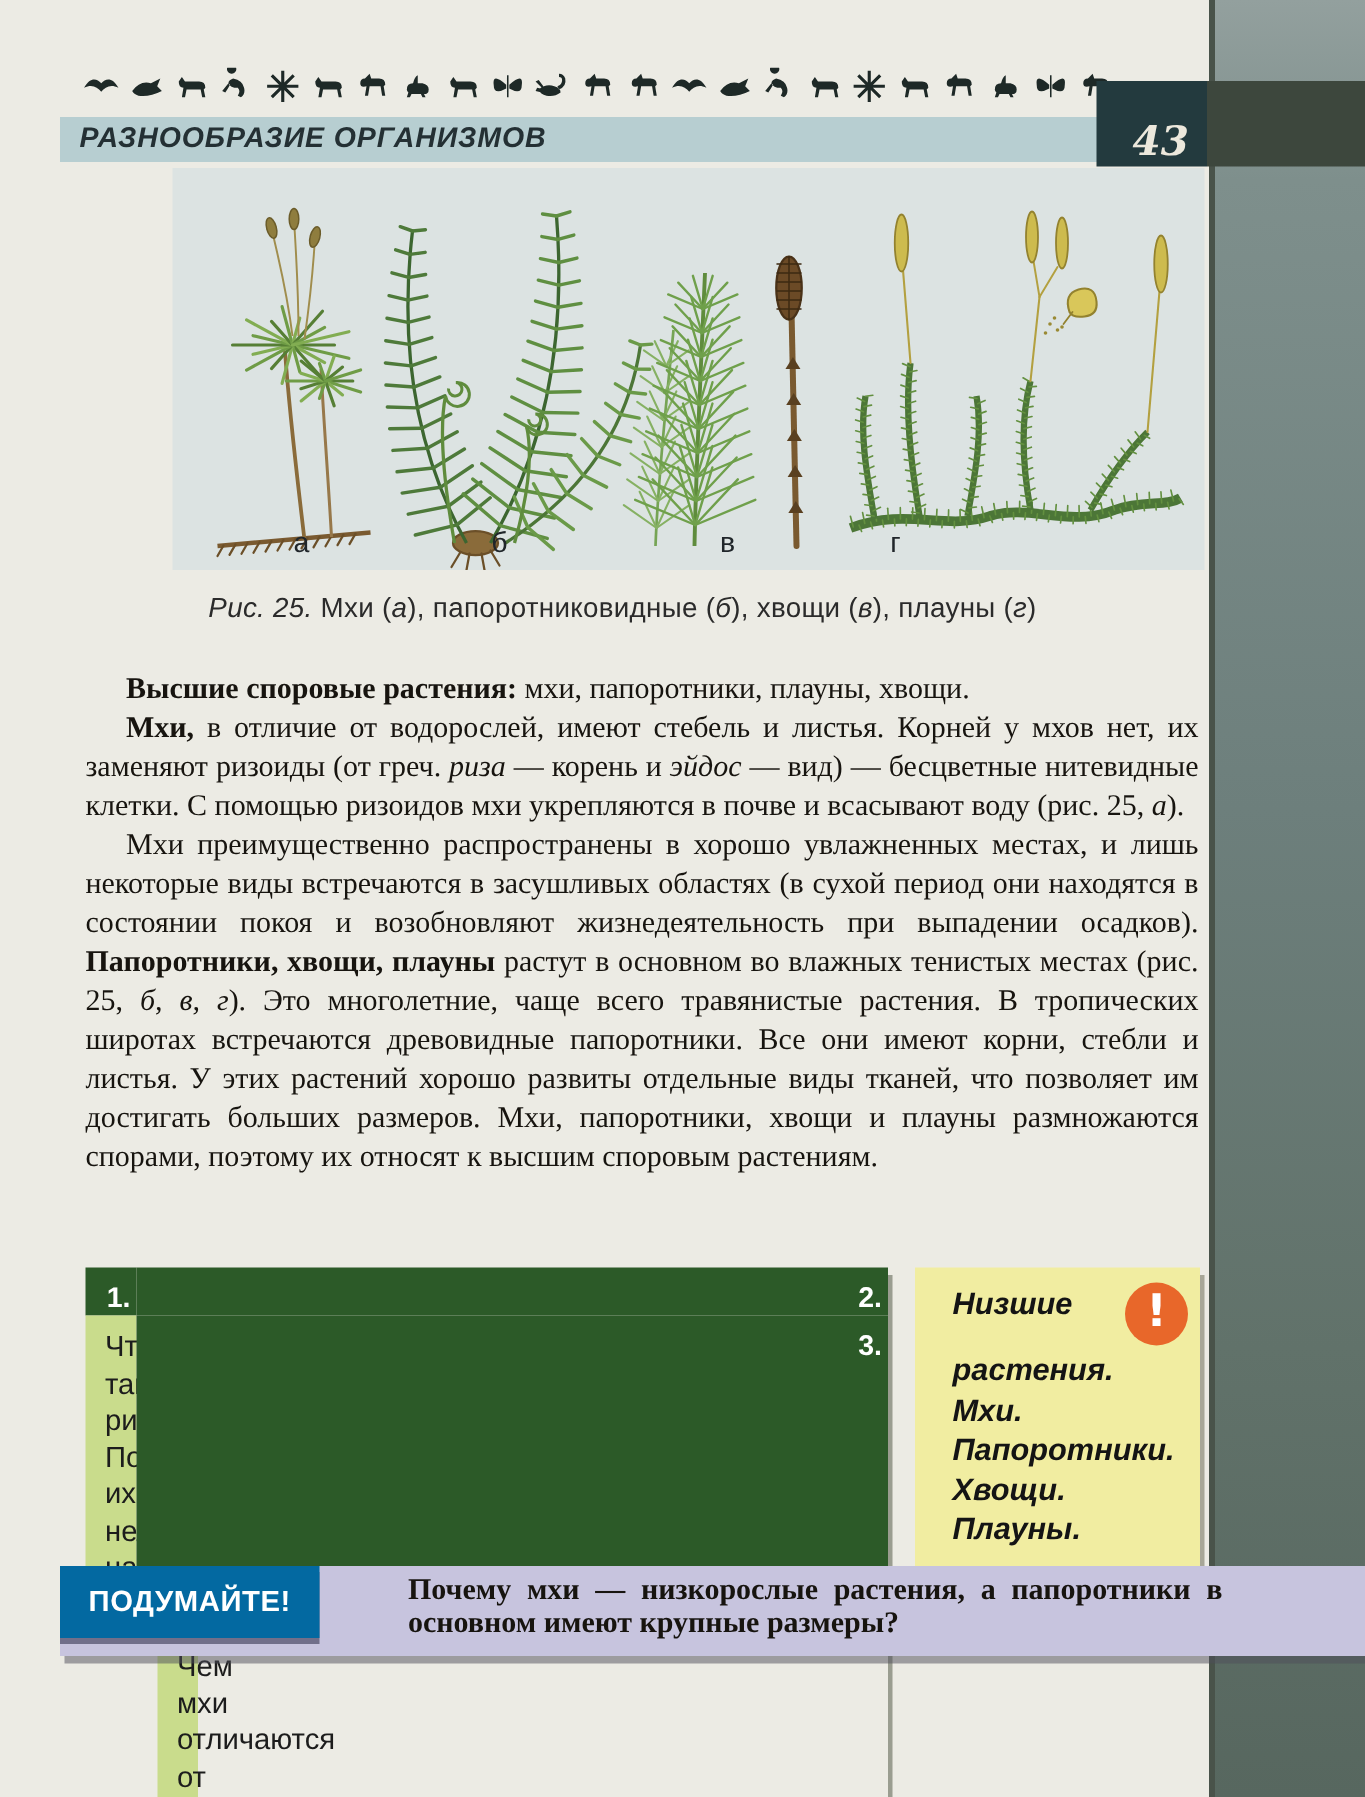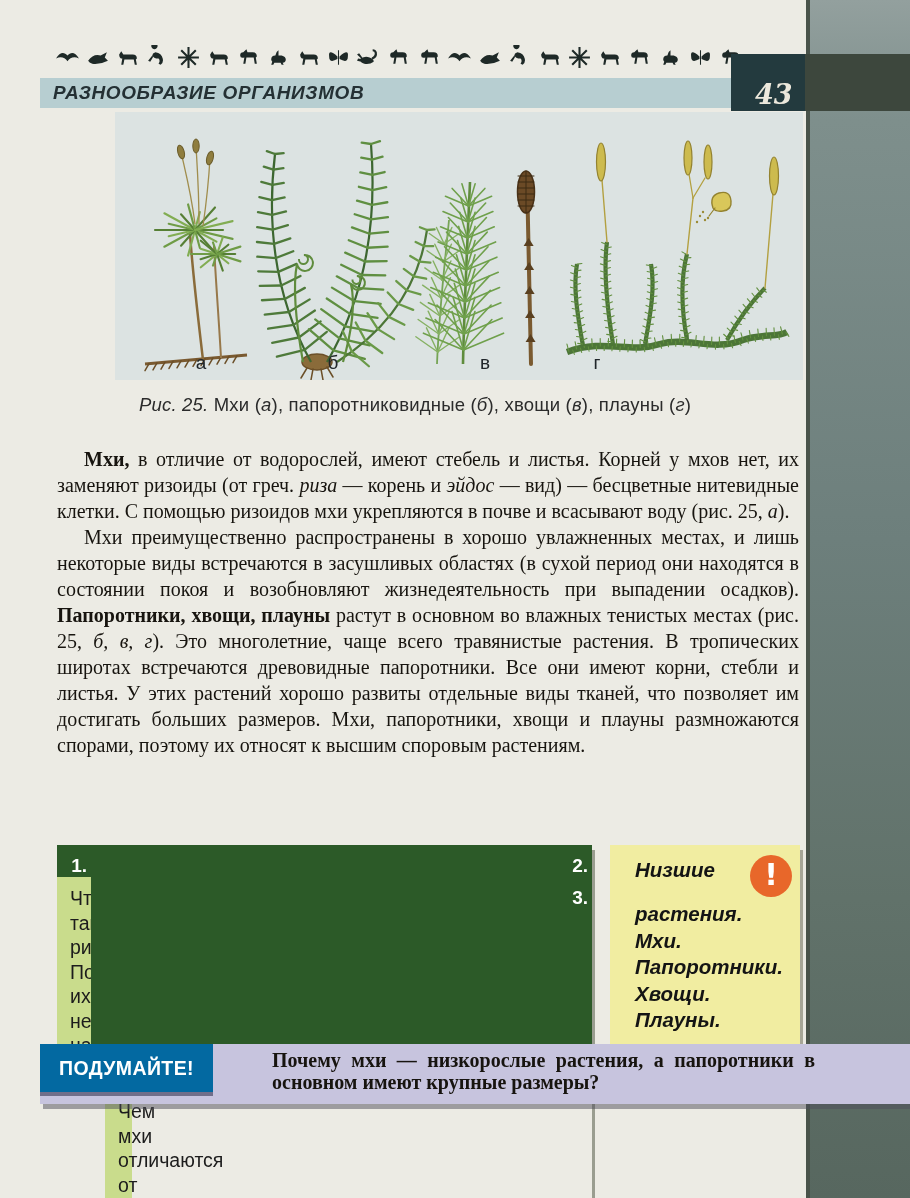--- a/index.html
+++ b/index.html
@@ -643,20 +643,21 @@
       </svg>
   </div>
   <span class="fig-label" style="left:190px">а</span>
   <span class="fig-label" style="left:322px">б</span>
   <span class="fig-label" style="left:474px">в</span>
   <span class="fig-label" style="left:586px">г</span>
 
   <div class="caption"><span class="it">Рис. 25.</span><span> Мхи (</span><span class="it">а</span><span>), папоротниковидные (</span><span class="it">б</span><span>), хвощи (</span><span class="it">в</span><span>), плауны (</span><span class="it">г</span><span>)</span></div>
 
   <div class="bodytext">
+    <p><span class="b">Высшие споровые растения:</span><span> мхи, папоротники, плауны, хвощи.</span></p>
     <p><span class="b">Мхи,</span><span> в отличие от водорослей, имеют стебель и листья. Корней у мхов нет, их заменяют ризоиды (от греч. </span><span class="i">риза</span><span> — корень и </span><span class="i">эйдос</span><span> — вид) — бесцветные нитевидные клетки. С помощью ризоидов мхи укрепляются в почве и всасывают воду (рис. 25, </span><span class="i">а</span><span>).</span></p>
     <p><span>Мхи преимущественно распространены в хорошо увлажненных местах, и лишь некоторые виды встречаются в засушливых областях (в сухой период они находятся в состоянии покоя и возобновляют жизнедеятельность при выпадении осадков). </span><span class="b">Папоротники, хвощи, плауны</span><span> растут в основном во влажных тенистых местах (рис. 25, </span><span class="i">б, в, г</span><span>). Это многолетние, чаще всего травянистые растения. В тропических широтах встречаются древовидные папоротники. Все они имеют корни, стебли и листья. У этих растений хорошо развиты отдельные виды тканей, что позволяет им достигать больших размеров. Мхи, папоротники, хвощи и плауны размножаются спорами, поэтому их относят к высшим споровым растениям.</span></p>
   </div>
 
   <div class="qa-box">
     <div class="qa-num">1.</div>
     <div class="qa-num">2.</div>
     <div class="qa-text">Что такое ризоиды? Почему их нельзя называть корнями?</div>
     <div class="qa-num qa-row-last">3.</div>
     <div class="qa-text qa-row-last" style="padding-bottom:16px;margin-left:48px;">Чем мхи отличаются от водорослей?</div>

